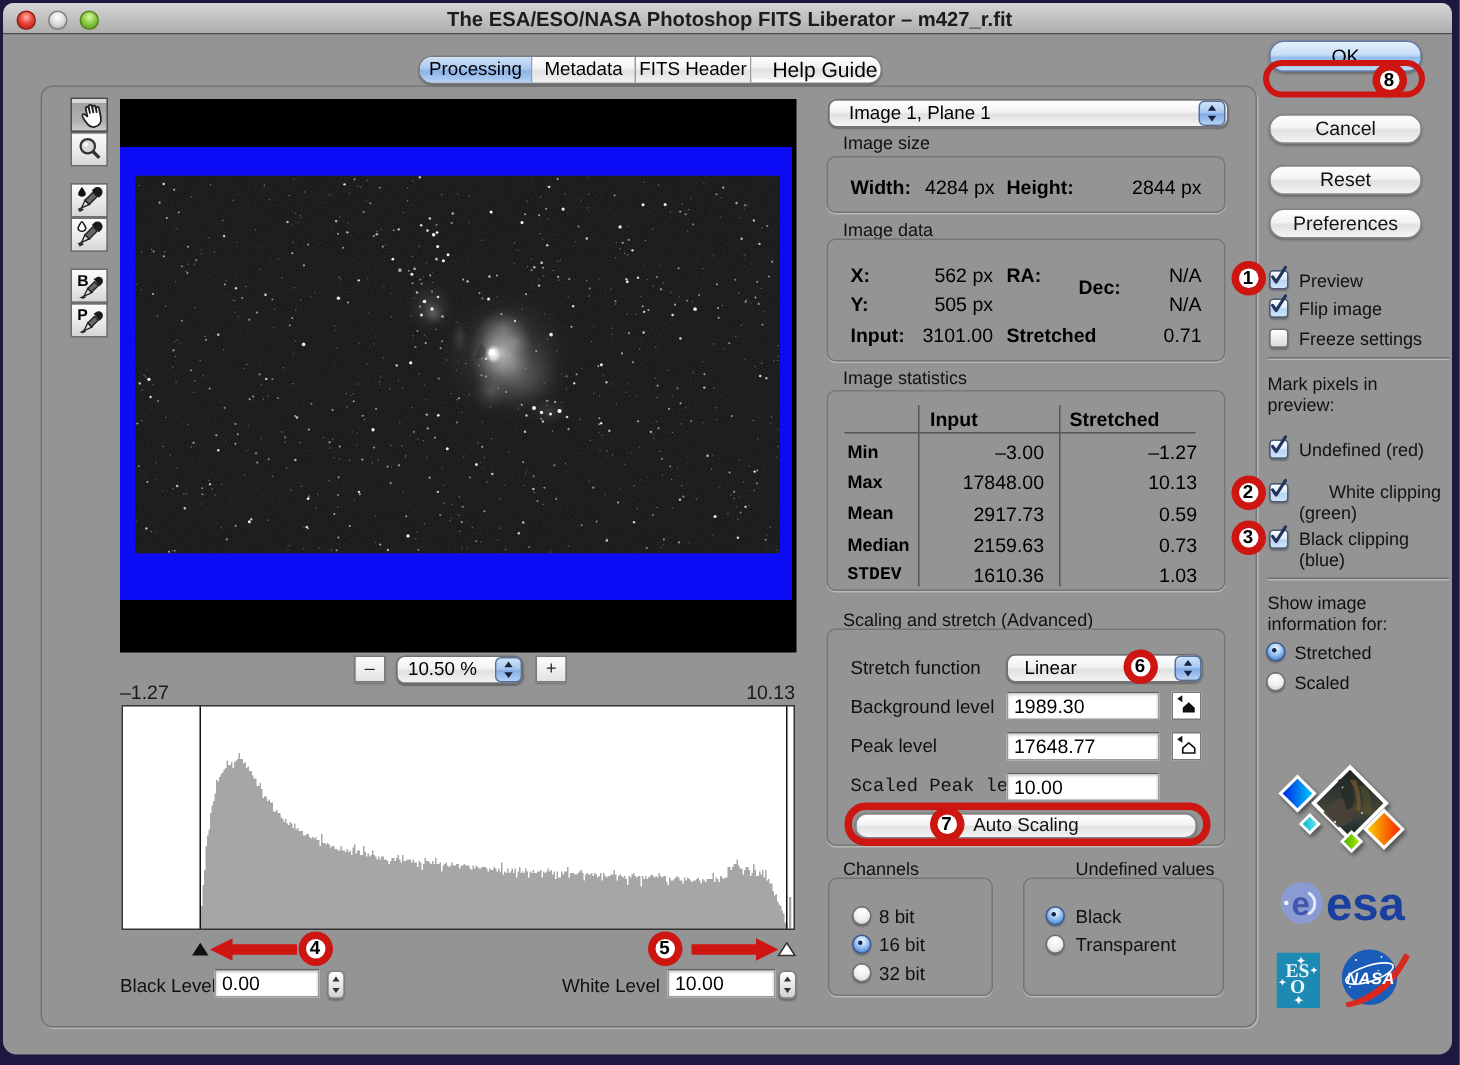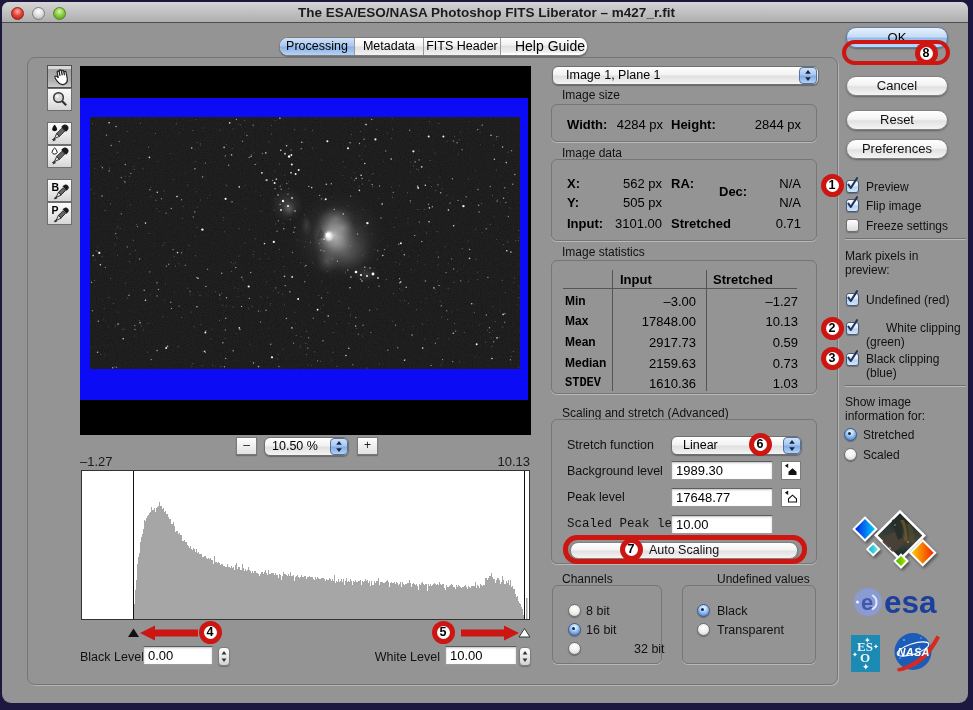--- a/index.html
+++ b/index.html
@@ -1035,21 +1035,21 @@
 <div style="position:absolute;left:624.5px;top:542.5px;width:13px;height:13px;border-radius:50%;background:#fff;z-index:31"></div>
 <div style="position:absolute;left:619.5px;top:537.5px;width:23px;height:23px;line-height:23px;text-align:center;font-size:12.5px;font-weight:bold;color:#000;z-index:32">7</div>
 <div class="lbl" style="left:562px;top:572px;">Channels</div>
 <div class="gbox" style="left:552px;top:585px;width:108px;height:77px;"></div>
 <div style="position:absolute;left:568px;top:604px;width:11px;height:11px;border:1px solid #6e6e6e;border-radius:50%;background:radial-gradient(circle at 50% 30%,#ffffff 0%,#f0f0f0 50%,#c8c8c8 100%);box-shadow:0 1px 1px rgba(0,0,0,0.3)"></div>
 <div class="lbl" style="left:586px;top:604px;font-size:12.5px;">8 bit</div>
 <div style="position:absolute;left:568px;top:623px;width:11px;height:11px;border:1px solid #3c5b8c;border-radius:50%;background:radial-gradient(circle at 50% 30%,#f2f8ff 0%,#bcd8f6 30%,#6fa2e4 65%,#3b72c0 100%);box-shadow:0 1px 1px rgba(0,0,0,0.3)"></div>
 <div style="position:absolute;left:572px;top:627px;width:3px;height:3px;border-radius:50%;background:#10264f"></div>
 <div class="lbl" style="left:586px;top:623px;font-size:12.5px;">16 bit</div>
 <div style="position:absolute;left:568px;top:642px;width:11px;height:11px;border:1px solid #6e6e6e;border-radius:50%;background:radial-gradient(circle at 50% 30%,#ffffff 0%,#f0f0f0 50%,#c8c8c8 100%);box-shadow:0 1px 1px rgba(0,0,0,0.3)"></div>
-<div class="lbl" style="left:586px;top:642px;font-size:12.5px;margin-left:48px;">32 bit</div>
+<div class="lbl" style="left:586px;top:642px;font-size:12.5px;">32 bit</div>
 <div class="lbl" style="left:693px;top:572px;margin-left:24px;">Undefined values</div>
 <div class="gbox" style="left:682px;top:585px;width:132px;height:77px;"></div>
 <div style="position:absolute;left:697px;top:604px;width:11px;height:11px;border:1px solid #3c5b8c;border-radius:50%;background:radial-gradient(circle at 50% 30%,#f2f8ff 0%,#bcd8f6 30%,#6fa2e4 65%,#3b72c0 100%);box-shadow:0 1px 1px rgba(0,0,0,0.3)"></div>
 <div style="position:absolute;left:701px;top:608px;width:3px;height:3px;border-radius:50%;background:#10264f"></div>
 <div class="lbl" style="left:717px;top:604px;font-size:12.5px;">Black</div>
 <div style="position:absolute;left:697px;top:623px;width:11px;height:11px;border:1px solid #6e6e6e;border-radius:50%;background:radial-gradient(circle at 50% 30%,#ffffff 0%,#f0f0f0 50%,#c8c8c8 100%);box-shadow:0 1px 1px rgba(0,0,0,0.3)"></div>
 <div class="lbl" style="left:717px;top:623px;font-size:12.5px;">Transparent</div>
 <div class="abs" style="left:846px;top:27px;width:100px;height:19px;border:1px solid #5f7cab;border-radius:10px;background:linear-gradient(180deg,#e6f1fc 0%,#c6ddf6 45%,#94bbec 55%,#bcdcf8 100%);box-shadow:0 1px 2px rgba(0,0,0,0.35);text-align:center;line-height:19px;font-size:13px;color:#000;">OK</div>
 <div class="abs" style="left:842px;top:40px;width:108px;height:25px;border:4px solid #cd1512;border-radius:14px;box-sizing:border-box;"></div>
 <div style="position:absolute;left:914.5px;top:41.5px;width:23px;height:23px;border-radius:50%;background:#cd1512;z-index:30"></div>

